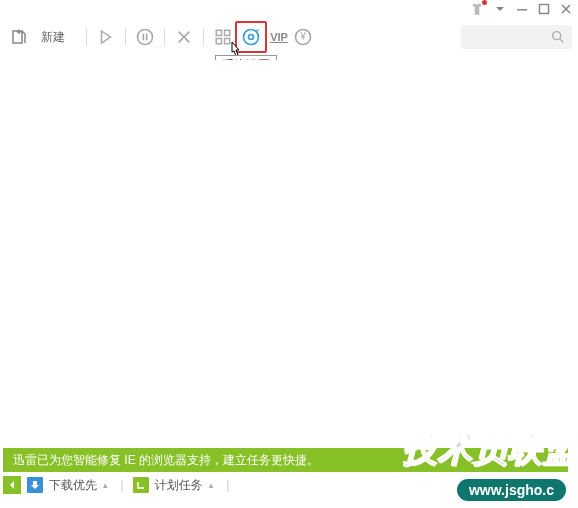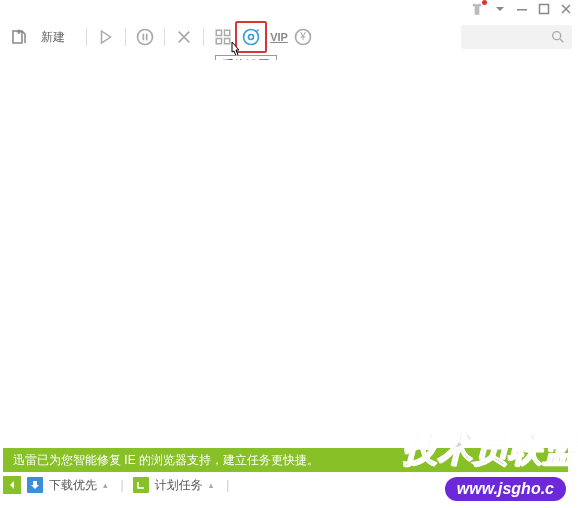--- a/index.html
+++ b/index.html
@@ -22,21 +22,21 @@
 .greenbar{position:absolute;left:3px;right:10px;bottom:36px;height:24px;background:#88c027;color:#fff;display:flex;align-items:center;padding:0 10px;font-size:12px}
 .statusbar{position:absolute;left:3px;right:10px;bottom:12px;height:22px;display:flex;align-items:center;gap:6px}
 .nav-arrow{width:18px;height:18px;background:#88c027;color:#fff;display:flex;align-items:center;justify-content:center;font-size:12px}
 .st-ic{width:16px;height:16px;display:flex;align-items:center;justify-content:center;color:#fff;font-size:10px;border-radius:1px}
 .st-blue{background:#3a8fd9}
 .st-green{background:#88c027}
 .st-text{color:#555}
 .st-caret{color:#aaa;font-size:9px;margin-right:4px}
 .st-sep{color:#ccc;margin:0 3px}
 .wm-main{position:absolute;right:0;bottom:35px;font-size:34px;font-weight:bold;font-style:italic;color:rgba(120,120,120,.35);letter-spacing:1px;-webkit-text-stroke:1px #fff;text-shadow:1px 1px 0 #fff,-1px -1px 0 #fff}
-.wm-sub{position:absolute;right:12px;bottom:7px;background:#6d28d9;color:#fff;font-size:16px;font-weight:bold;padding:3px 12px;border-radius:12px;font-style:italic}
+.wm-sub{position:absolute;right:12px;bottom:7px;background:#0f766e;color:#fff;font-size:14px;font-weight:bold;padding:3px 12px;border-radius:12px;}
 </style>
 </head>
 <body>
 
 <div class="titlebar">
   <span class="reddot">
     <svg width="14" height="14" viewBox="0 0 24 24">
         <path fill="#bbb" d="M16 2l4 3-2 3-2-1v15H8V7L6 8 4 5l4-3c0 1 1 2 4 2s4-1 4-2z"></path>
       </svg>
   </span>

